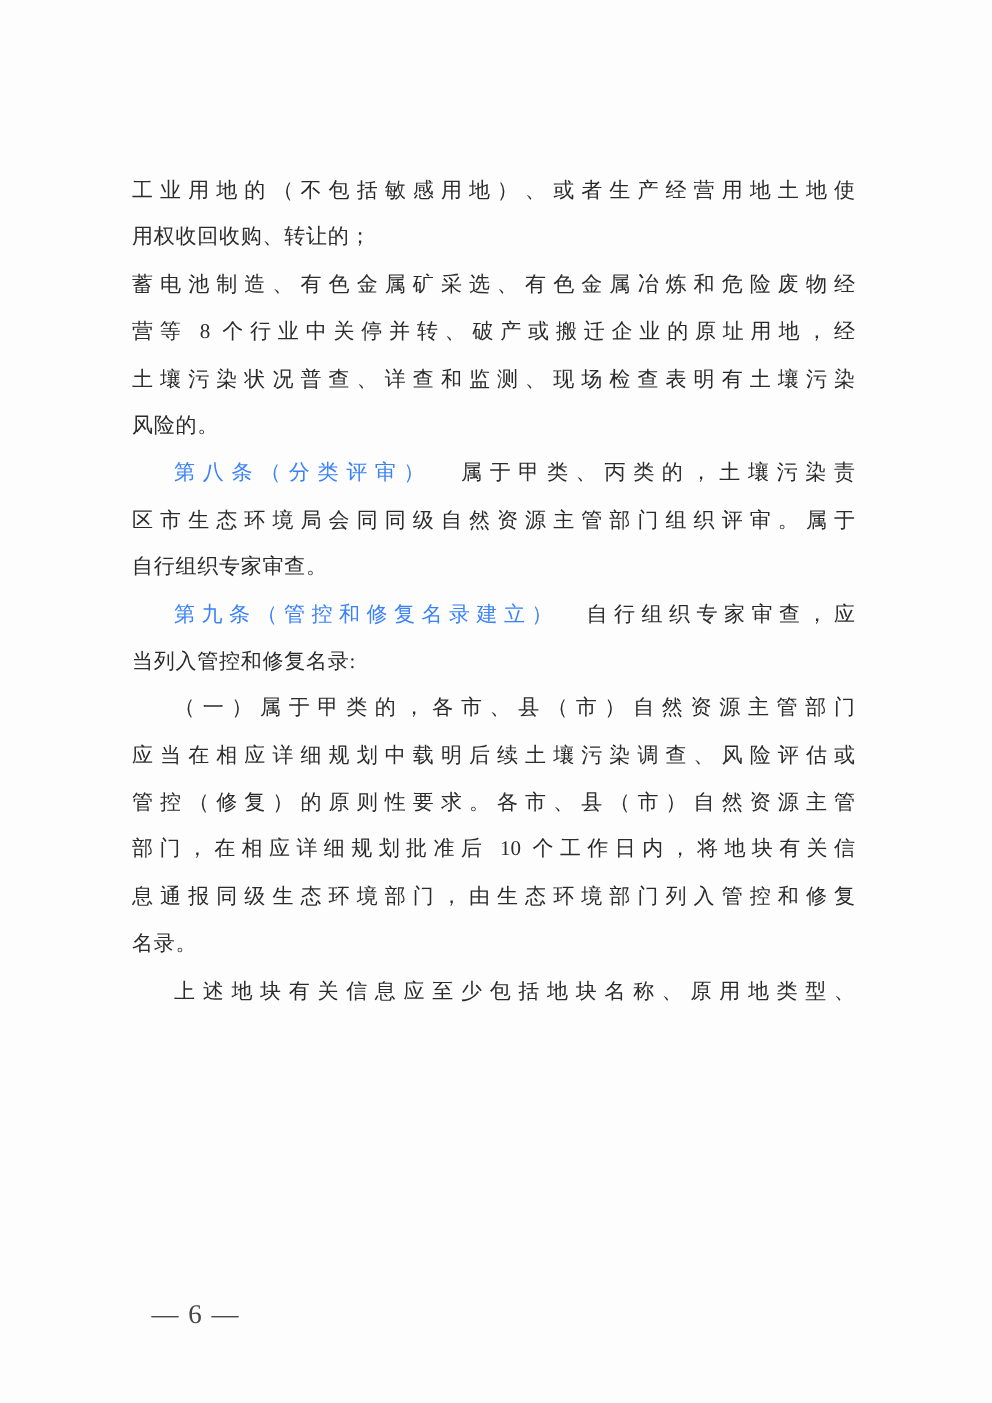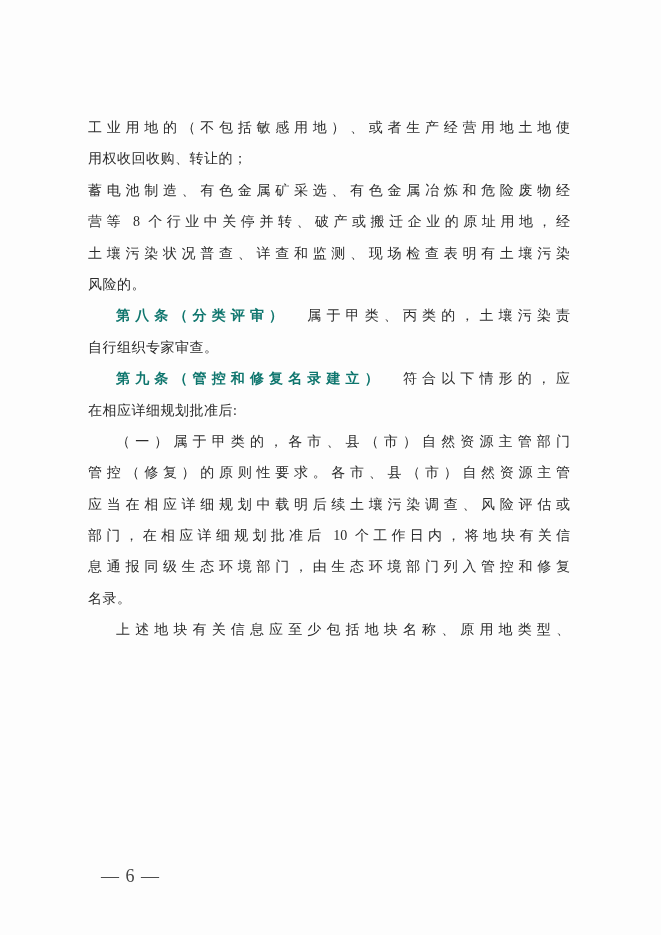--- a/index.html
+++ b/index.html
@@ -37,22 +37,22 @@
   }
   .line.e {
     text-align: right;
     text-align-last: left;
     letter-spacing: 0.5px;
   }
   .ind {
     text-indent: 2em;
   }
   .bold {
-    font-weight: bold;
-    color: #0f766e;
+    font-weight: normal;
+    color: #3b82f6;
   }
   .page-footer {
     position: absolute;
     left: 101px;
     top: 864px;
     font-size: 18px;
     line-height: 24px;
     color: #454545;
     letter-spacing: 1px;
   }
@@ -64,28 +64,29 @@
   <main class="text-block">
     <div class="line">工业用地的（不包括敏感用地）、或者生产经营用地土地使</div>
     <div class="line e">用权收回收购、转让的；</div>
     <div class="line">蓄电池制造、有色金属矿采选、有色金属冶炼和危险废物经</div>
     <div class="line">营等 8 个行业中关停并转、破产或搬迁企业的原址用地，经</div>
     <div class="line">土壤污染状况普查、详查和监测、现场检查表明有土壤污染</div>
     <div class="line e">风险的。</div>
     <div class="line ind">
       <span class="bold">第八条（分类评审）</span><span>　属于甲类、丙类的，土壤污染责</span>
     </div>
+    <div class="line">区市生态环境局会同同级自然资源主管部门组织评审。属于</div>
     <div class="line e">自行组织专家审查。</div>
     <div class="line ind">
-      <span class="bold">第九条（管控和修复名录建立）</span><span>　符合以下情形的，应</span>
+      <span class="bold">第九条（管控和修复名录建立）</span><span>　自行组织专家审查，应</span>
     </div>
-    <div class="line e">在相应详细规划批准后:</div>
+    <div class="line e">当列入管控和修复名录:</div>
     <div class="line ind">（一）属于甲类的，各市、县（市）自然资源主管部门</div>
+    <div class="line">应当在相应详细规划中载明后续土壤污染调查、风险评估或</div>
     <div class="line">管控（修复）的原则性要求。各市、县（市）自然资源主管</div>
-    <div class="line">应当在相应详细规划中载明后续土壤污染调查、风险评估或</div>
     <div class="line">部门，在相应详细规划批准后 10 个工作日内，将地块有关信</div>
     <div class="line">息通报同级生态环境部门，由生态环境部门列入管控和修复</div>
     <div class="line e">名录。</div>
     <div class="line ind">上述地块有关信息应至少包括地块名称、原用地类型、</div>
   </main>
 
   <footer class="page-footer">
     <span>— 6 —</span>
   </footer>
 </div>

